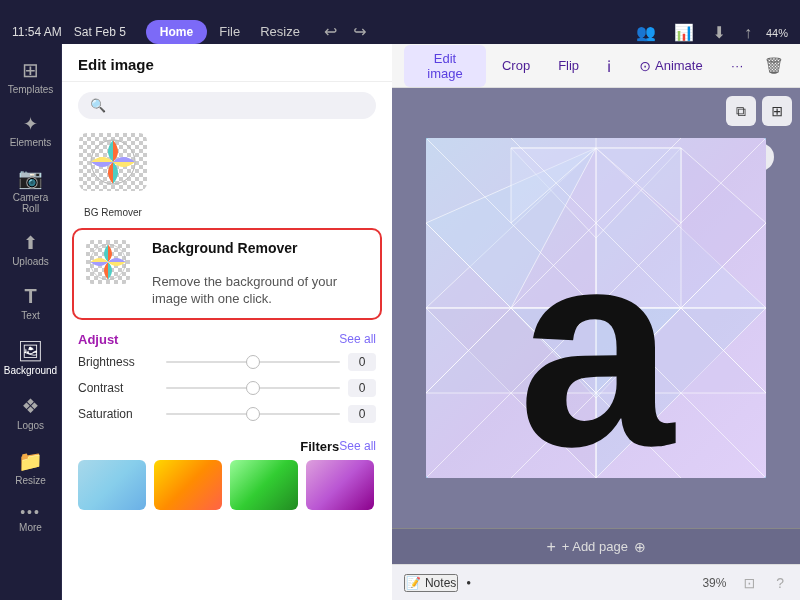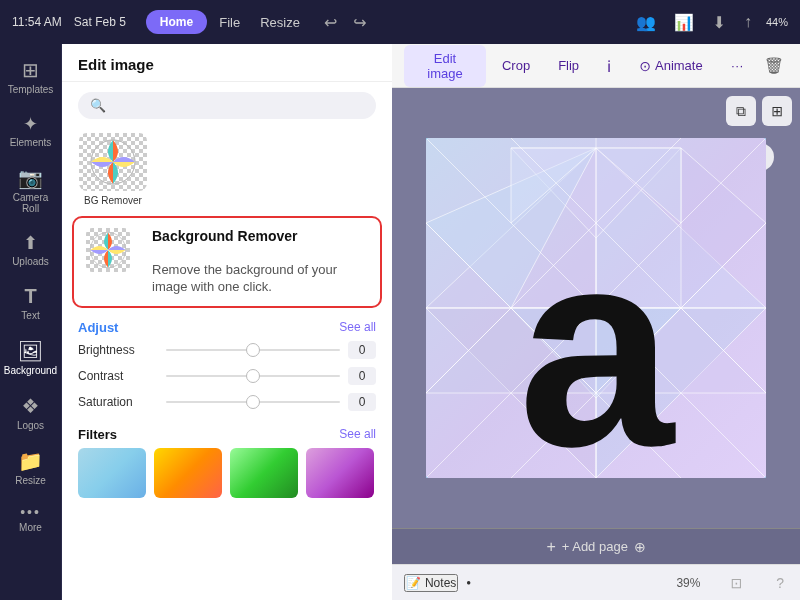--- a/index.html
+++ b/index.html
@@ -3,21 +3,21 @@
   <meta charset="utf-8">
   <style>
     * { box-sizing: border-box; margin: 0; padding: 0; }
     body { width: 800px; height: 600px; overflow: hidden; font-family: -apple-system, BlinkMacSystemFont, 'Segoe UI', sans-serif; background: #1a1a2e; }
 
     
     .top-bar {
       height: 44px;
       background: #1e1e3a;
       display: flex;
-      align-items: center;
+      align-items: flex-end;
       justify-content: space-between;
       padding: 0 12px;
       color: white;
       font-size: 12px;
     }
     .top-bar-left { display: flex; align-items: center; gap: 4px; }
     .top-bar-right { display: flex; align-items: center; gap: 10px; font-size: 11px; }
     .nav-btn {
       background: #7c6af7;
       color: white;
@@ -112,21 +112,21 @@
     .recently-used {
       padding: 4px 16px 8px;
       display: flex;
       flex-direction: column;
       gap: 4px;
     }
     .effect-thumb {
       display: flex;
       flex-direction: column;
       align-items: center;
-      gap: 4px;
+      gap: 16px;
       width: 70px;
     }
     .thumb-img {
       width: 68px;
       height: 58px;
       border-radius: 8px;
       overflow: hidden;
       background: #e8e8e8;
       display: flex;
       align-items: center;
@@ -161,21 +161,21 @@
     .bg-card-desc { font-size: 13px; color: #555; margin-top: 18px; line-height: 1.3; }
 
     
     .adjust-section { padding: 4px 16px; }
     .adjust-header {
       display: flex;
       justify-content: space-between;
       align-items: center;
       margin-bottom: 6px;
     }
-    .adjust-title { font-size: 13px; font-weight: 600; color: #3b82f6; }
+    .adjust-title { font-size: 13px; font-weight: 600; color: #a21caf; }
     .see-all { font-size: 12px; color: #7c6af7; cursor: pointer; }
 
     .adjust-row {
       display: flex;
       align-items: center;
       margin-bottom: 8px;
       gap: 8px;
     }
     .adjust-label { font-size: 12px; color: #333; width: 80px; }
     .slider-wrap { flex: 1; position: relative; }
@@ -202,21 +202,21 @@
       background: #f0f0f5;
       border-radius: 4px;
       padding: 2px 4px;
       color: #333;
     }
 
     
     .filters-section { padding: 4px 16px 0; }
     .filters-header {
       display: flex;
-      justify-content: space-between;
+      justify-content: flex-end;
       align-items: center;
       margin-bottom: 6px;
     }
     .filters-title { font-size: 13px; font-weight: 600; color: #111; }
     .filter-thumbs { display: flex; gap: 8px; overflow: hidden; }
     .filter-thumb {
       width: 68px;
       height: 50px;
       border-radius: 6px;
       background: #ddd;
@@ -363,21 +363,21 @@
       background: #f0f0f5;
       display: flex;
       align-items: center;
       padding: 0 12px;
       gap: 8px;
       border-top: 1px solid #ddd;
       font-size: 12px;
       color: #555;
     }
     .notes-btn { display: flex; align-items: center; gap: 4px; cursor: pointer; color: #333; font-size: 12px; }
-    .bottom-right { margin-left: auto; display: flex; align-items: center; gap: 26px; }
+    .bottom-right { margin-left: auto; display: flex; align-items: center; gap: 13px; }
 
     
     .checker {
       background-image: linear-gradient(45deg, #ccc 25%, transparent 25%),
                         linear-gradient(-45deg, #ccc 25%, transparent 25%),
                         linear-gradient(45deg, transparent 75%, #ccc 75%),
                         linear-gradient(-45deg, transparent 75%, #ccc 75%);
       background-size: 8px 8px;
       background-position: 0 0, 0 4px, 4px -4px, -4px 0px;
       background-color: white;

